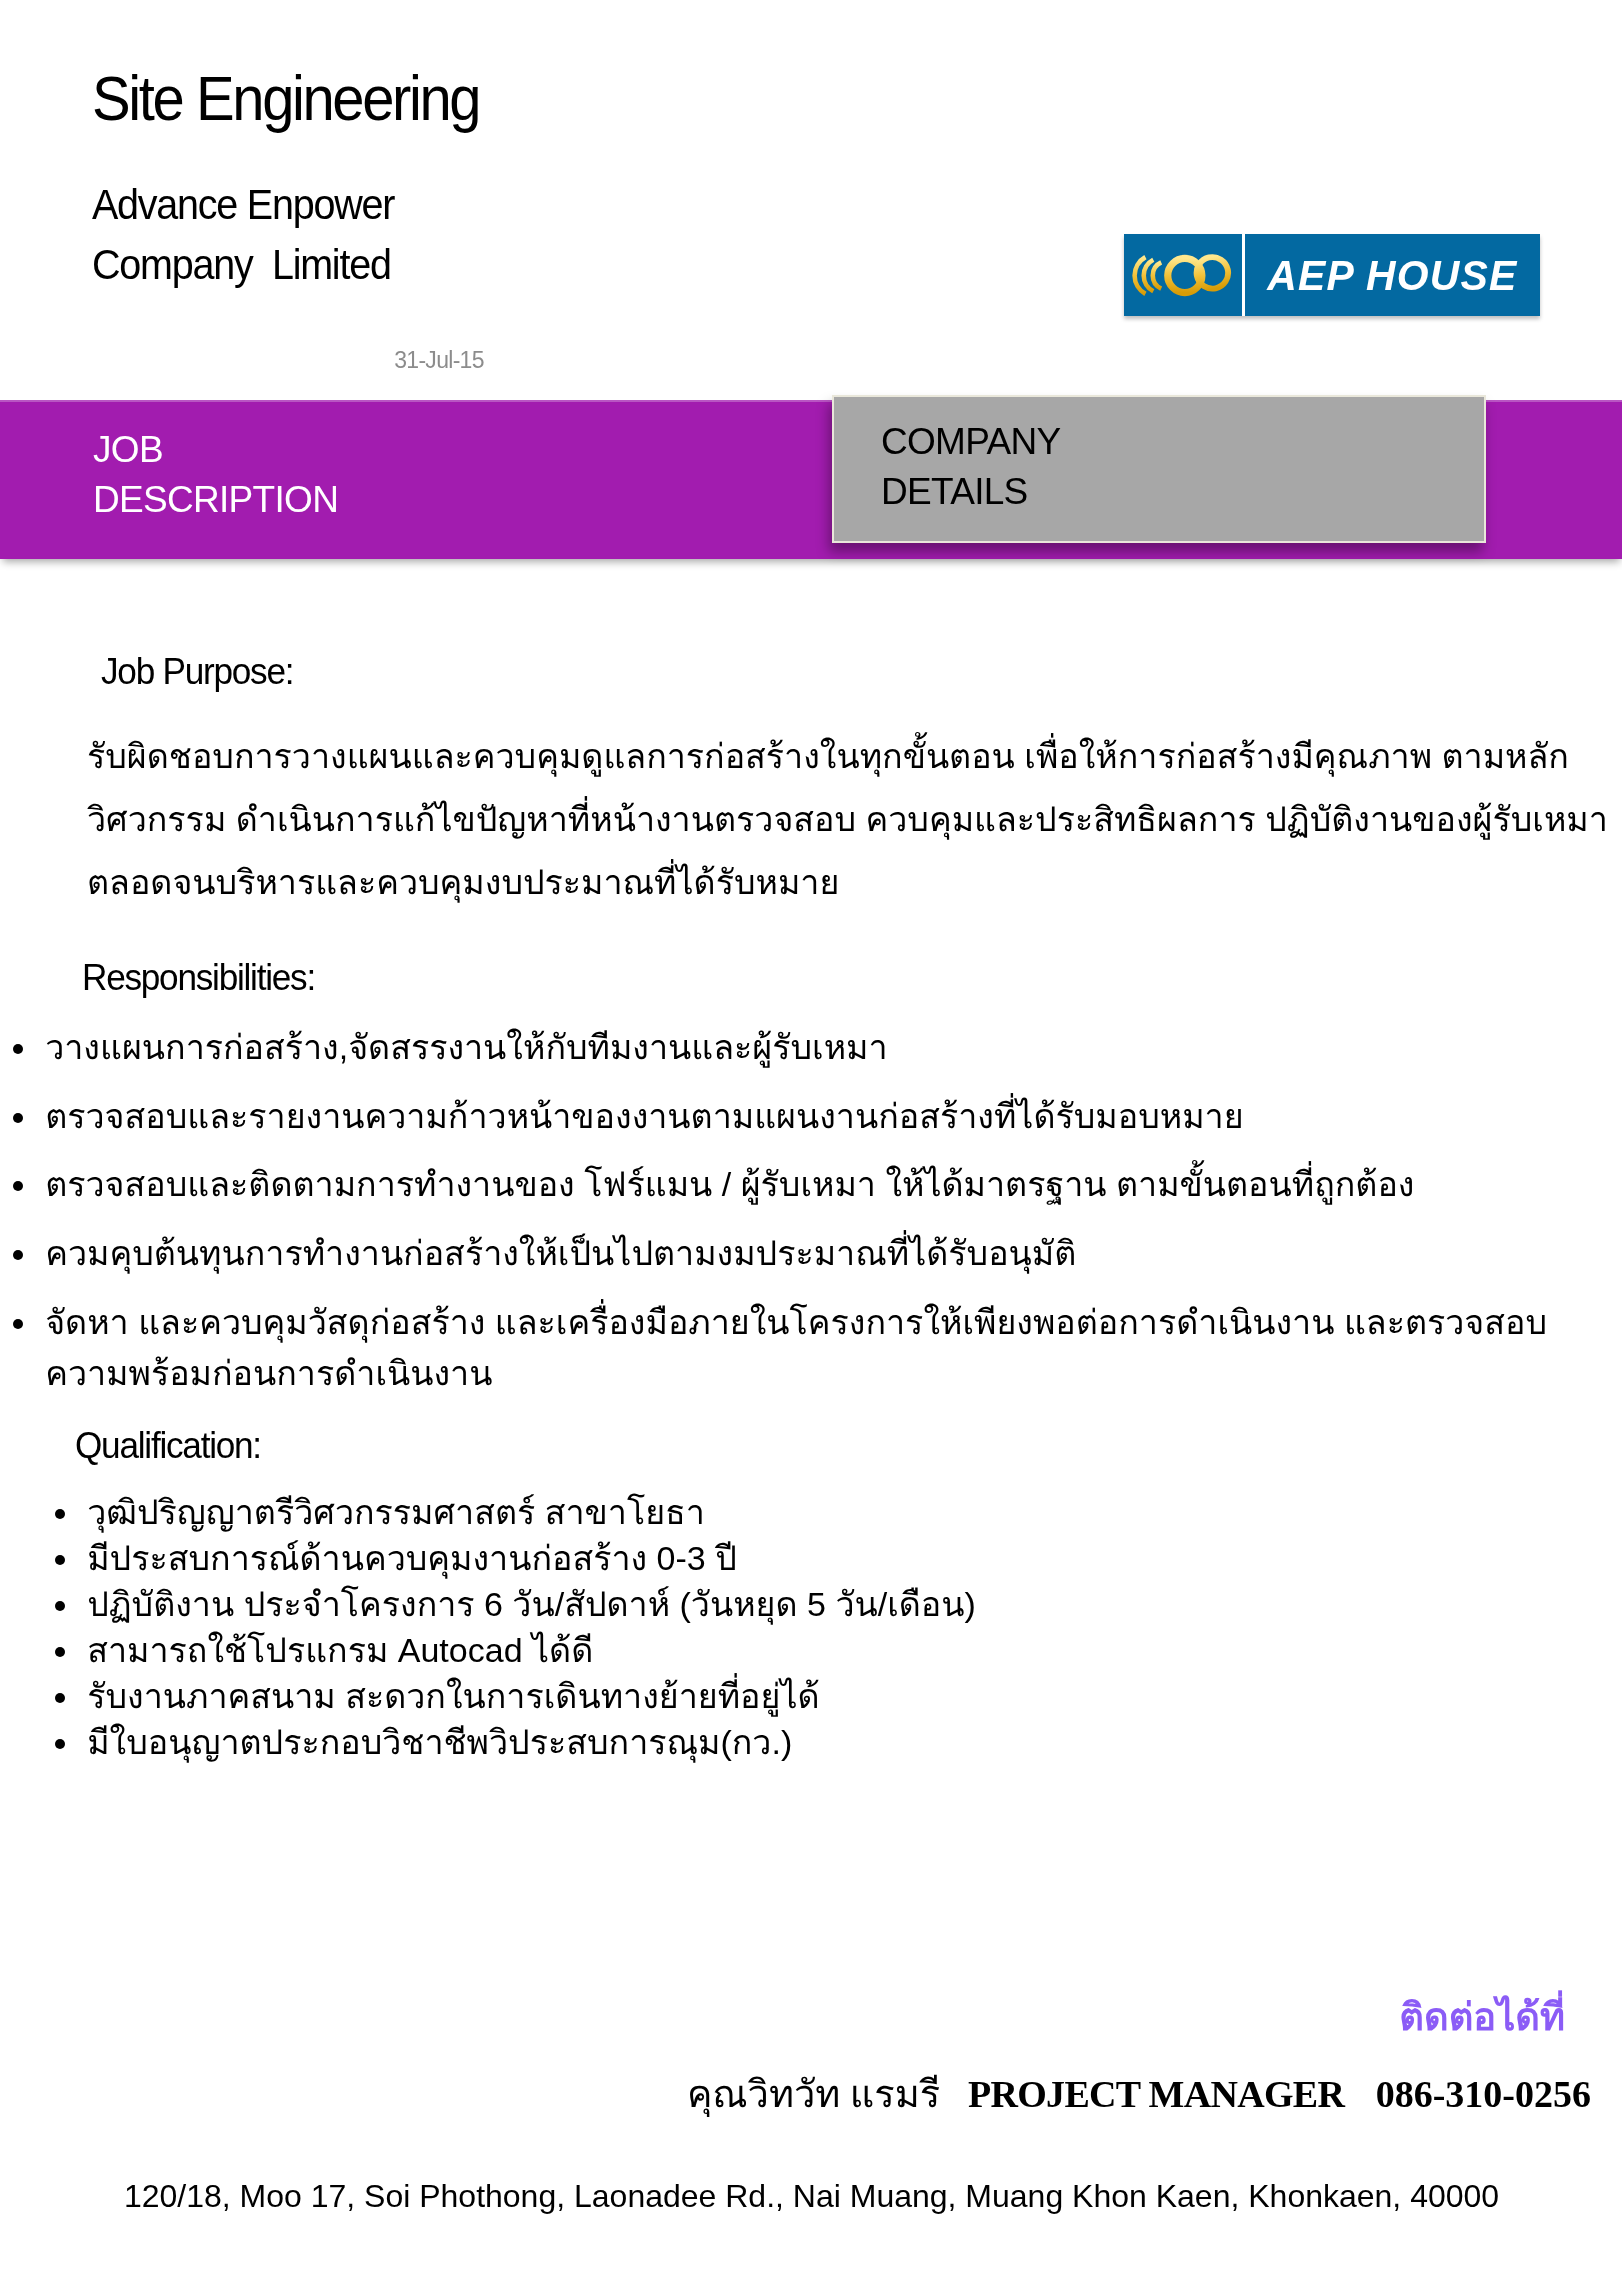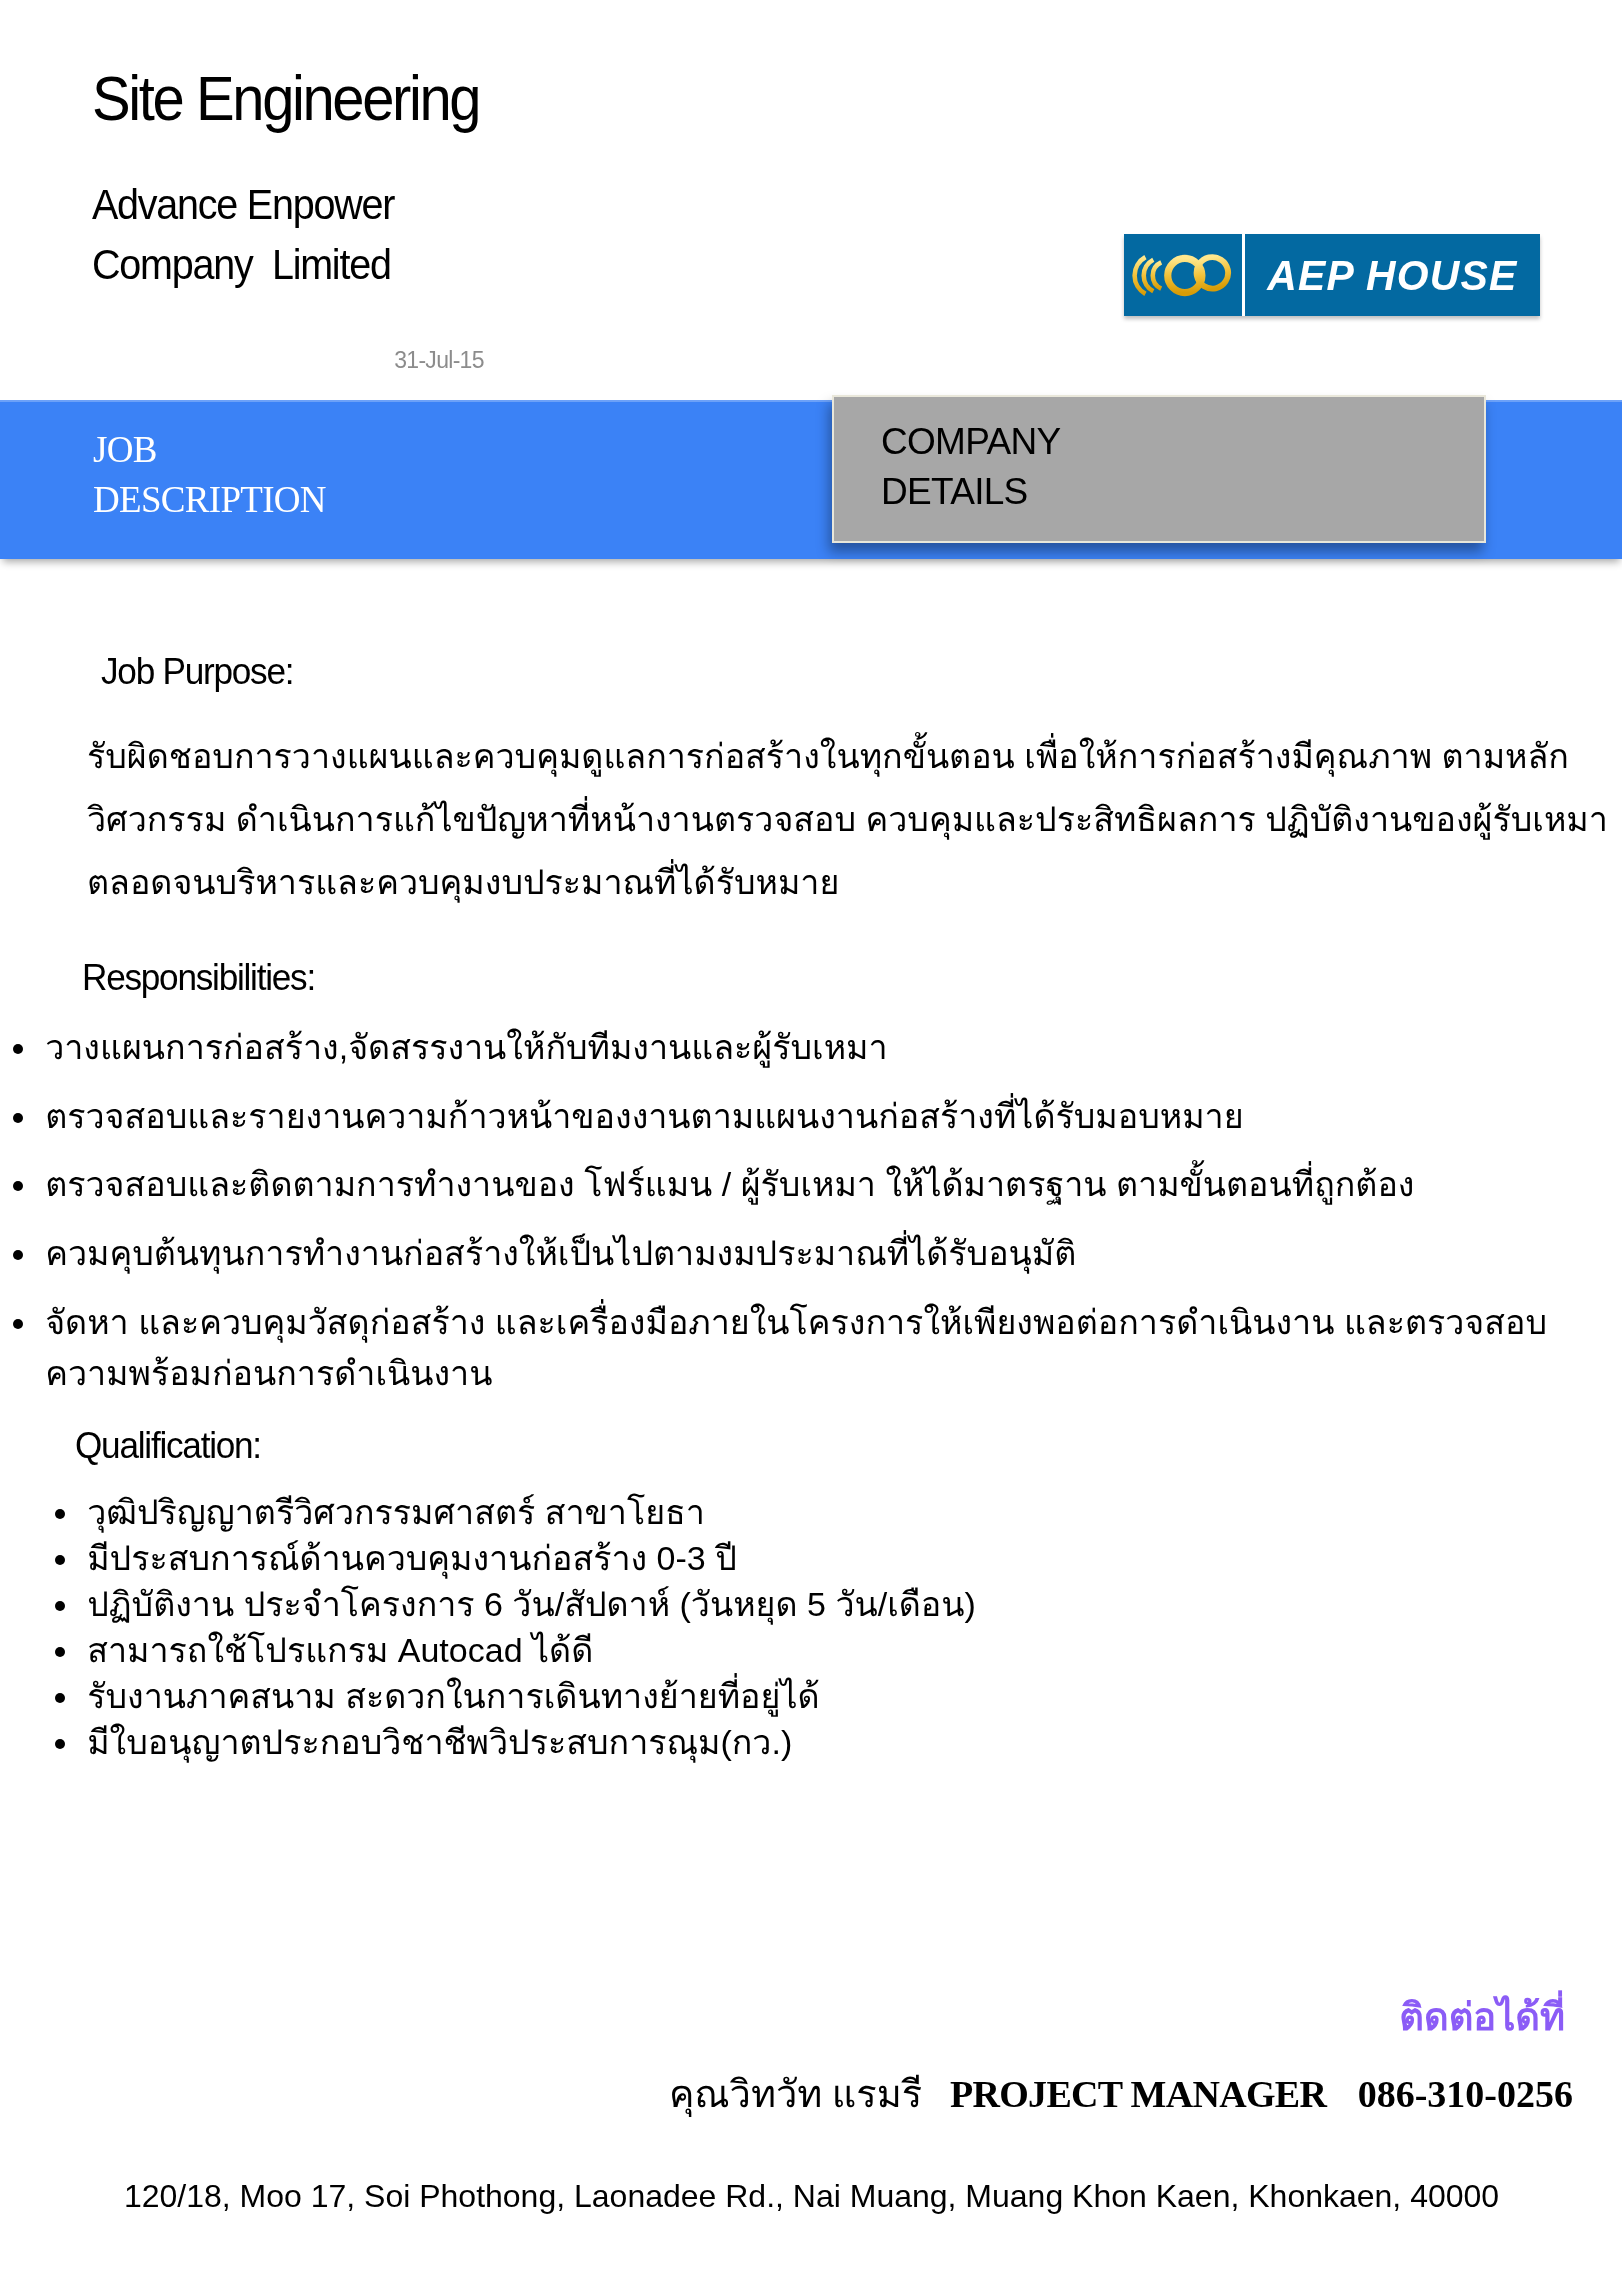--- a/index.html
+++ b/index.html
@@ -39,23 +39,22 @@
   .logo-divider { width: 3.3px; height: 100%; background: #ffffff; }
   .logo-text {
     flex: 1; text-align: center; color: #ffffff; font-size: 43px;
     font-style: italic; font-weight: 700; letter-spacing: 1.3px;
     transform: scaleX(0.95);
   }
 
   
   .banner {
     position: absolute; left: 0; top: 400px; width: 1623px; height: 159px;
-    background: #3b82f6;
+    background: #a21caf;
     box-shadow: inset 0 2px 0 rgba(255,255,255,0.25), 0 5.9px 7.9px -2.6px rgba(0,0,0,0.35);
-    font-family: Liberation Serif, serif;
   }
   .banner-label {
     padding: 25px 0 0 93px; color: #ffffff;
     font-size: 37px; line-height: 50px; letter-spacing: -0.7px;
   }
   .company-box {
     position: absolute; left: 832px; top: 395px; width: 654px; height: 148px;
     background: #a7a7a7; border: 2.6px solid #e9e7da;
     box-shadow: -2.6px 9.2px 11.8px rgba(0,0,0,0.35);
   }
@@ -87,21 +86,21 @@
   #qualification-list li {
     font-size: 34px; line-height: 46px; margin-bottom: 0; padding-left: 5.2px;
   }
 
   
   .contact-heading {
     position: absolute; right: 58px; top: 1986px;
     font-size: 38px; font-weight: 700; color: #8b5cf6;
   }
   .contact-line {
-    position: absolute; right: 50px; top: 2063px; white-space: nowrap;
+    position: absolute; right: 32px; top: 2063px; white-space: nowrap;
     font-family: "Liberation Serif", serif; font-size: 38px;
   }
   .contact-line .name  { font-weight: 400; margin-right: 18.3px; }
   .contact-line .role  { font-weight: 700; margin-right: 22px; letter-spacing: -0.7px; }
   .contact-line .phone { font-weight: 700; }
   .footer-address {
     position: absolute; left: 0; top: 2178px; width: 1623px;
     text-align: center; font-size: 32px; letter-spacing: 0;
   }
 </style>

